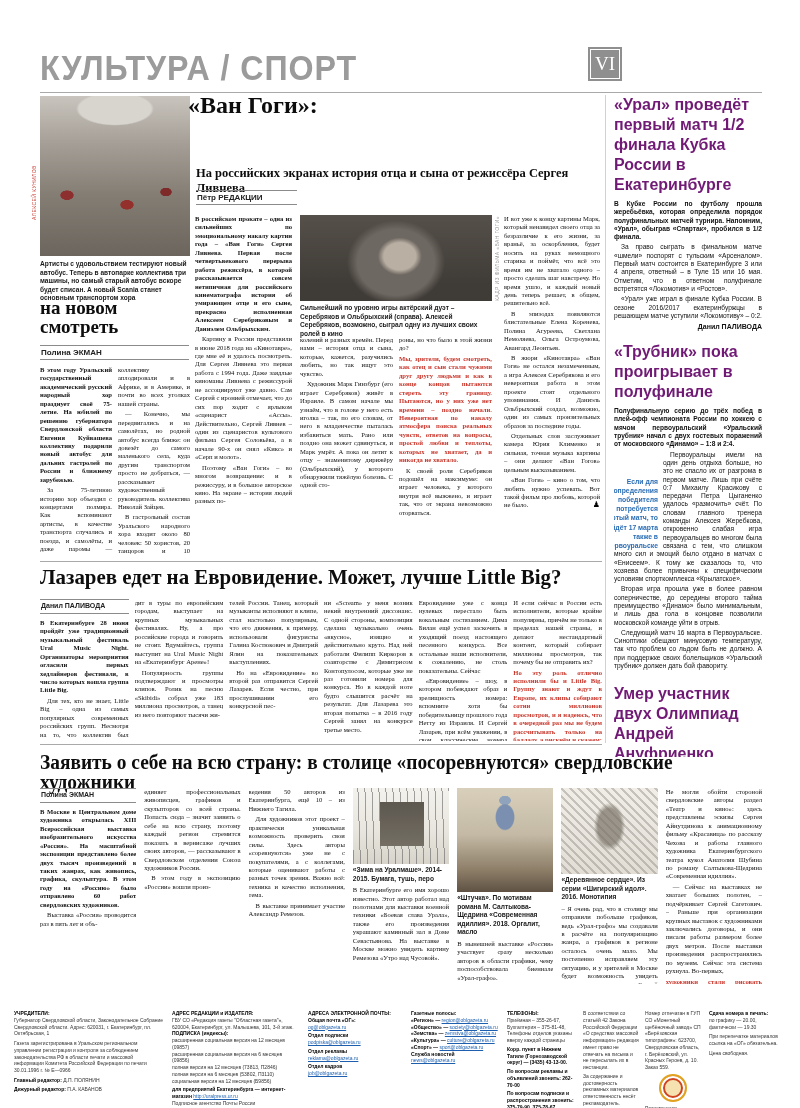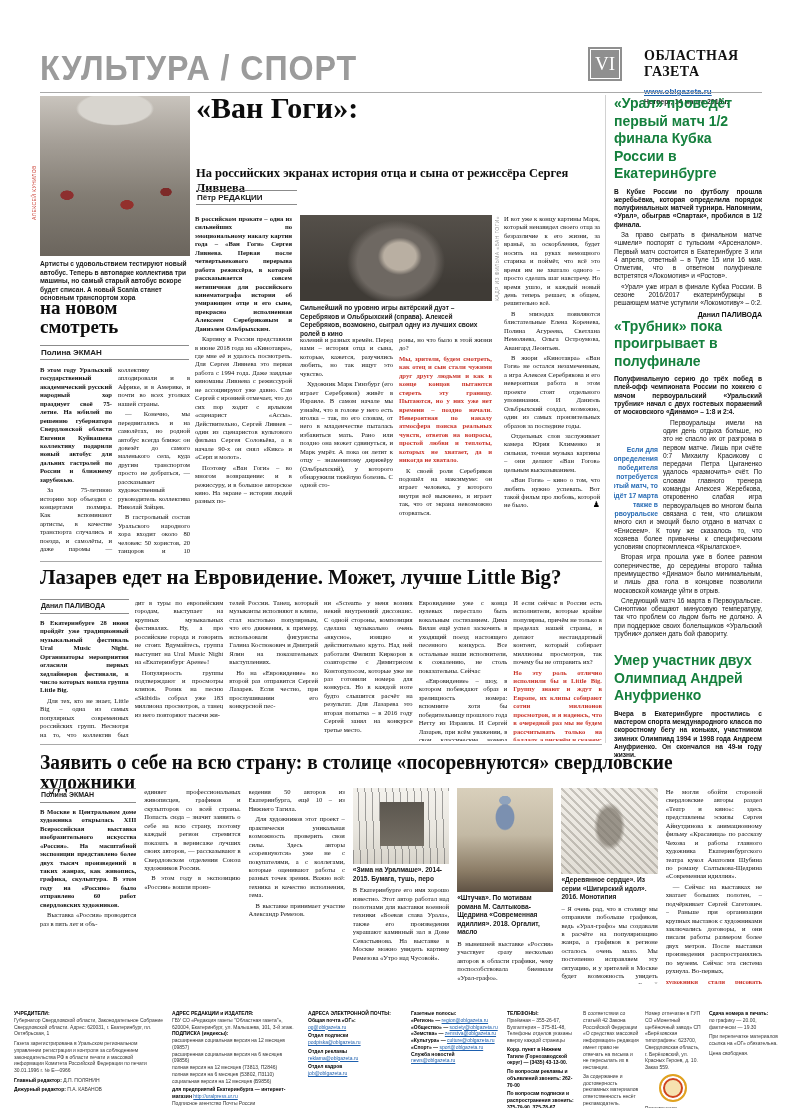--- a/index.html
+++ b/index.html
@@ -32,21 +32,21 @@
   .red{color:#c8362b;font-weight:bold}
   .cap{font-family:"Liberation Sans",sans-serif;font-weight:bold;font-size:6.6px;line-height:1.3;color:#1a1a1a}
   .vert{writing-mode:vertical-rl;transform:rotate(180deg);font-family:"Liberation Sans",sans-serif;
         font-size:5px;letter-spacing:.4px;color:#9a9a9a;white-space:nowrap}
   .vert.redc{color:#c8362b}
   .endmark{font-size:8px;color:#000;float:right;line-height:1}
   .tail-byline{font-family:"Liberation Sans",sans-serif;font-weight:bold;font-size:7px;text-align:right;margin-top:3px}
 
   
   .hl-serif{font-weight:bold;line-height:1.02;color:#0d0d0d}
-  .rail-h{font-family:"Liberation Sans",sans-serif;font-weight:bold;font-size:14px;line-height:1.25;color:#15803d}
+  .rail-h{font-family:"Liberation Sans",sans-serif;font-weight:bold;font-size:16px;line-height:1.25;color:#701a75}
   .rail-bt{font-family:"Liberation Sans",sans-serif;font-size:6.6px;line-height:1.26;text-align:justify}
   .rail-lead{font-weight:bold}
   .callout{float:left;width:72px;margin-left:-28px;margin-right:5px;margin-top:26px;
            font-family:"Liberation Sans",sans-serif;font-weight:bold;font-size:6.8px;line-height:1.35;
            color:#2a6db5;text-align:right}
 
   
   .ph{position:absolute;overflow:hidden}
   .ph-bus{background:
      radial-gradient(14px 10px at 18% 62%,#8d2f2f 0 45%,transparent 50%),
@@ -84,43 +84,38 @@
 </style>
 </head>
 <body>
 
 <div class="page">
 
   <div class="abs kicker" style="left:40px;top:48px">КУЛЬТУРА / СПОРТ</div>
   <div class="abs pagenum" style="left:588px;top:47px">
     <span>VI</span>
   </div>
-  <div class="abs" style="left:644px;top:48px;width:120px">
-    <div class="brand">ОБЛАСТНАЯ ГАЗЕТА</div>
-    <a class="link sans" style="font-size:8px;font-weight:bold">www.oblgazeta.ru</a>
-    <div class="brand-small">Четверг, 14 марта 2019 г.</div>
-  </div>
   <div class="hr" style="left:40px;top:92px;width:722px"></div>
 
   <div class="abs vert redc" style="left:31px;top:100px;height:120px">АЛЕКСЕЙ КУНИЛОВ</div>
   <div class="ph ph-bus" style="left:40px;top:96px;width:150px;height:160px"></div>
   <div class="abs cap" style="left:40px;top:260px;width:150px">Артисты с удовольствием тестируют новый автобус. Теперь в автопарке коллектива три машины, но самый старый автобус вскоре будет списан. А новый Scania станет основным транспортом хора</div>
   <div class="abs hl-serif" style="left:40px;top:298px;width:156px;font-size:19px">
     <div>на новом смотреть</div>
   </div>
   <div class="abs byline" style="left:40px;top:345px;width:148px">Полина ЭКМАН</div>
   <div class="abs bt jt ind" style="left:40px;top:366px;width:150px;height:192px;column-count:2;column-gap:6px;overflow:hidden">
     <p class="lead" style="text-indent:0">В этом году Уральский государственный академический русский народный хор празднует своё 75-летие. На юбилей по решению губернатора Свердловской области Евгения Куйвашева коллективу подарили новый автобус для дальних гастролей по России и ближнему зарубежью.</p>
     <p>За 75-летнюю историю хор объездил с концертами полмира. Как вспоминают артисты, в качестве транспорта случались и поезда, и самолёты, и даже паромы — коллективу аплодировали и в Африке, и в Америке, и почти во всех уголках нашей страны.</p>
     <p>— Конечно, мы передвигались и на самолётах, но родной автобус всегда ближе: он довезёт до самого маленького села, куда другим транспортом просто не добраться, — рассказывает художественный руководитель коллектива Николай Зайцев.</p>
     <p>В гастрольный состав Уральского народного хора входит около 80 человек: 50 хористов, 20 танцоров и 10 музыкантов оркестра. Поэтому важно, чтобы в пути всем было удобно. Помимо участников группы, на гастроли в новом автобусе поедут костюмы, звуковое оборудование и музыкальные инструменты.</p>
 
   </div>
 
-  <div class="abs hl-serif" style="left:196px;top:93px;font-size:30px">
+  <div class="abs hl-serif" style="left:188px;top:93px;font-size:24px">
     <div>«Ван Гоги»:</div>
   </div>
   <div class="abs hl-serif" style="left:196px;top:166px;width:404px;font-size:12.5px;line-height:1.2">На российских экранах история отца и сына от режиссёра Сергея Ливнева</div>
   <div class="abs byline" style="left:196px;top:190px;width:100px">Пётр РЕДАКЦИИ</div>
 
   <div class="abs bt jt ind" style="left:195px;top:215px;width:97px;height:347px;overflow:hidden">
     <p class="lead" style="text-indent:0">В российском прокате – одна из сильнейших по эмоциональному накалу картин года – «Ван Гоги» Сергея Ливнева. Первая после четвертьвекового перерыва работа режиссёра, в которой рассказывается совсем нетипичная для российского кинематографа история об умирающем отце и его сыне, прекрасно исполненная Алексеем Серебряковым и Даниэлем Ольбрыхским.</p>
     <p>Картину в России представили в июне 2018 года на «Кинотавре», где мне её и удалось посмотреть. Для Сергея Ливнева это первая работа с 1994 года. Даже заядлые киноманы Ливнева с режиссурой не ассоциируют уже давно. Сам Сергей с иронией отмечает, что до сих пор ходит с ярлыком «сценарист «Ассы». Действительно, Сергей Ливнев – один из сценаристов культового фильма Сергея Соловьёва, а в начале 90-х он снял «Кикс» и «Серп и молот».</p>
     <p>Поэтому «Ван Гоги» – во многом возвращение: и в режиссуру, и в большое авторское кино. На экране – история людей разных по-</p>
   </div>
@@ -152,21 +147,21 @@
     <div>
       <div class="rail-h">«Урал» проведёт первый матч 1/2 финала Кубка России в Екатеринбурге</div>
       <div class="rail-bt" style="margin-top:5px">
         <p class="rail-lead">В Кубке России по футболу прошла жеребьёвка, которая определила порядок полуфинальных матчей турнира. Напомним, «Урал», обыграв «Спартак», пробился в 1/2 финала.</p>
         <p class="ind">За право сыграть в финальном матче «шмели» поспорят с тульским «Арсеналом». Первый матч состоится в Екатеринбурге 3 или 4 апреля, ответный – в Туле 15 или 16 мая. Отметим, что в ответном полуфинале встретятся «Локомотив» и «Ростов».</p>
         <p class="ind">«Урал» уже играл в финале Кубка России. В сезоне 2016/2017 екатеринбуржцы в решающем матче уступили «Локомотиву» – 0:2.</p>
       </div>
       <div class="tail-byline">Данил ПАЛИВОДА</div>
     </div>
 
-    <div style="">
+    <div style="margin-top:12px">
       <div class="rail-h">«Трубник» пока проигрывает в полуфинале</div>
       <div class="rail-bt" style="margin-top:5px">
         <p class="rail-lead">Полуфинальную серию до трёх побед в плей-офф чемпионата России по хоккею с мячом первоуральский «Уральский трубник» начал с двух гостевых поражений от московского «Динамо» – 1:8 и 2:4.</p>
         <div class="callout">Если для определения победителя потребуется четвёртый матч, то он пройдёт 17 марта также в Первоуральске</div>
         <p class="ind">Первоуральцы имели на один день отдыха больше, но это не спасло их от разгрома в первом матче. Лишь при счёте 0:7 Михаилу Красикову с передачи Петра Цыганенко удалось «размочить» счёт. По словам главного тренера команды Алексея Жеребкова, откровенно слабая игра первоуральцев во многом была связана с тем, что слишком много сил и эмоций было отдано в матчах с «Енисеем». К тому же сказалось то, что хозяева более привычны к специфическим условиям спорткомплекса «Крылатское».</p>
         <p class="ind">Вторая игра прошла уже в более равном соперничестве, до середины второго тайма преимущество «Динамо» было минимальным, и лишь два гола в концовке позволили московской команде уйти в отрыв.</p>
         <p class="ind">Следующий матч 16 марта в Первоуральске. Синоптики обещают минусовую температуру, так что проблем со льдом быть не должно. А при поддержке своих болельщиков «Уральский трубник» должен дать бой фавориту.</p>
         <div style="clear:both"></div>
       </div>
     </div>

